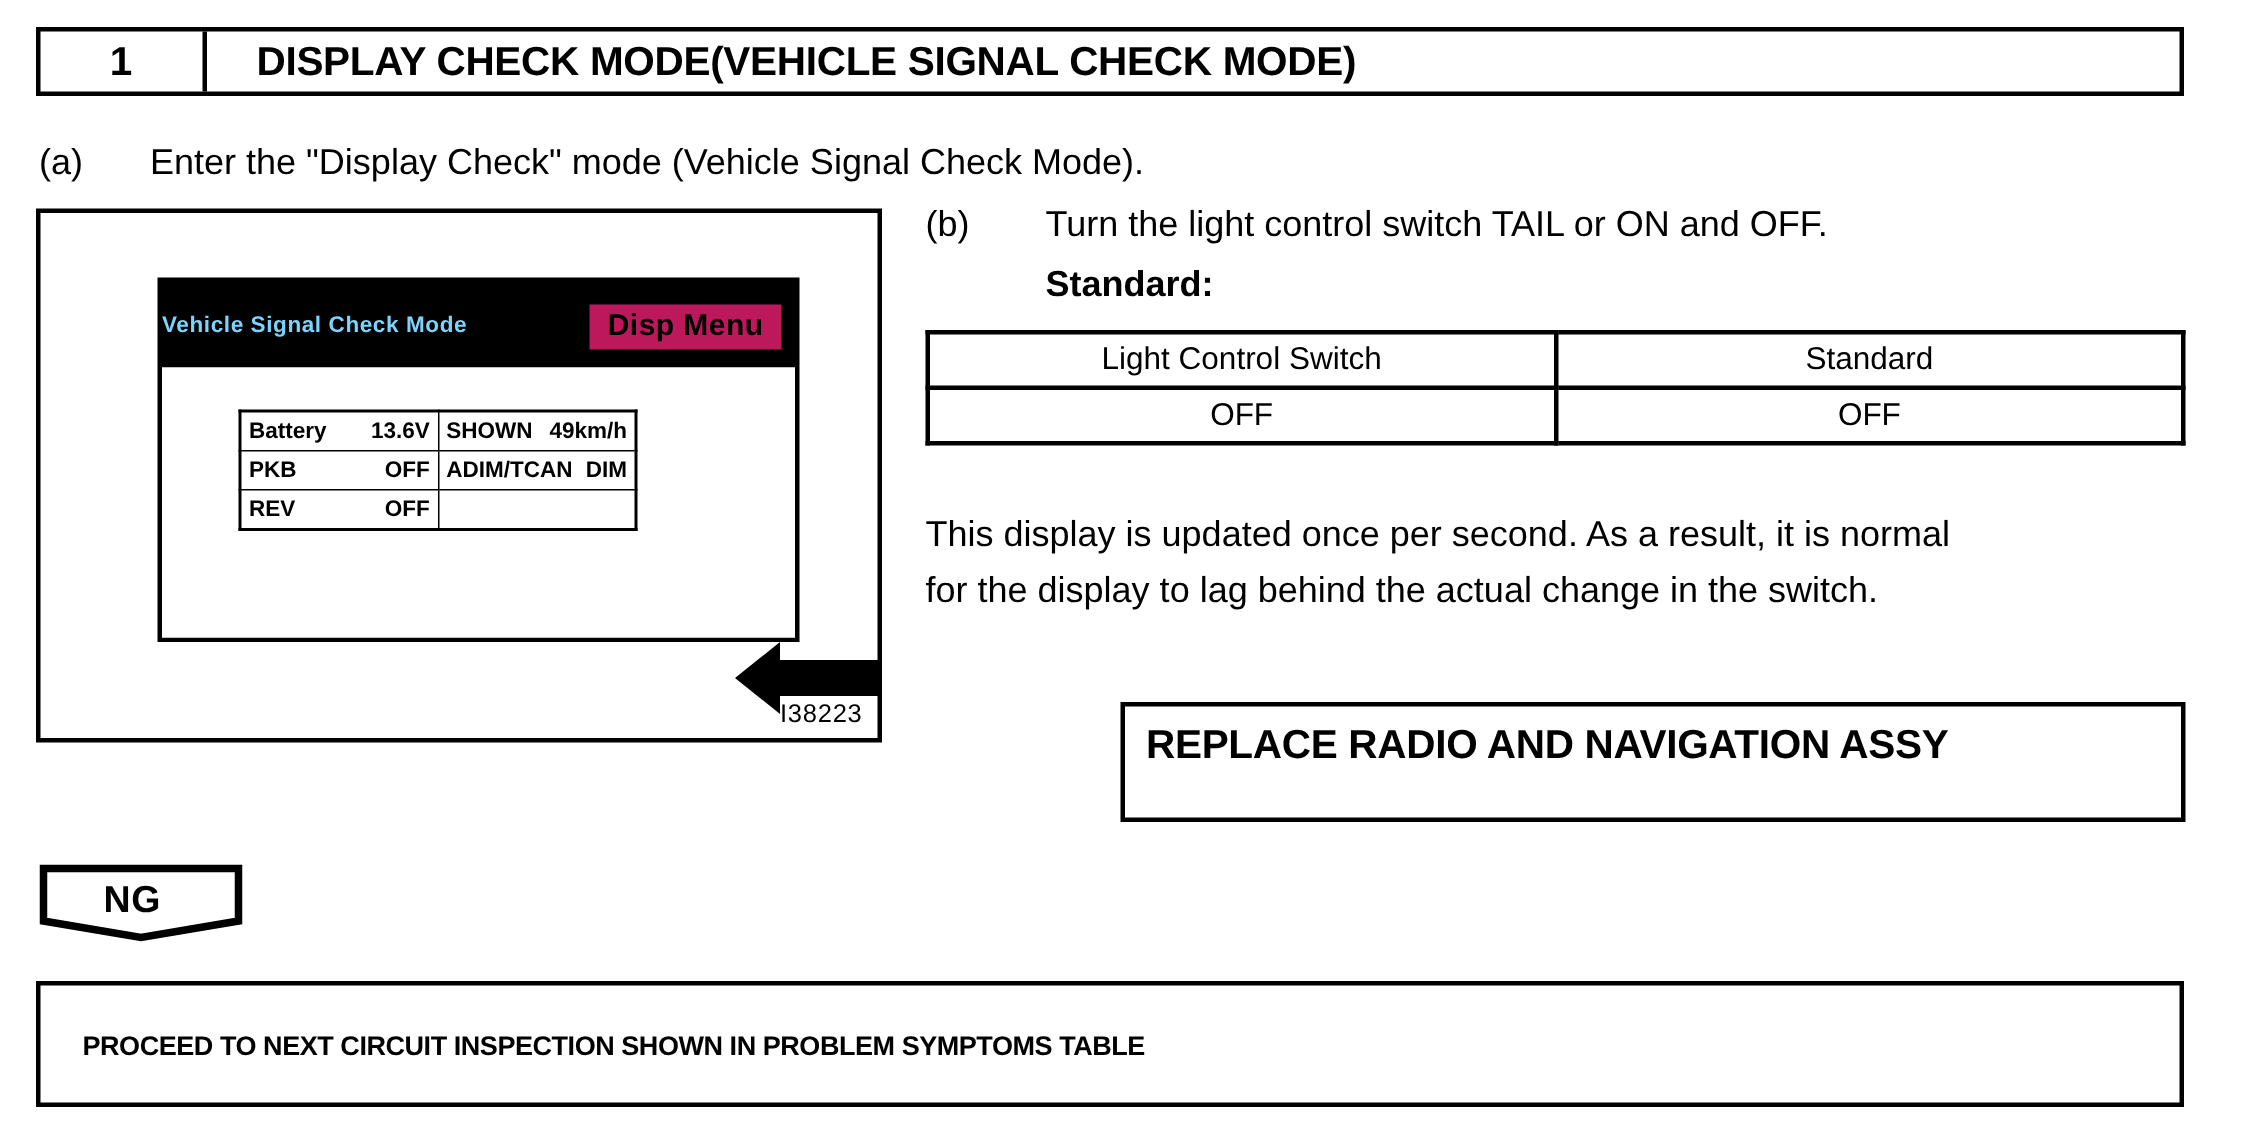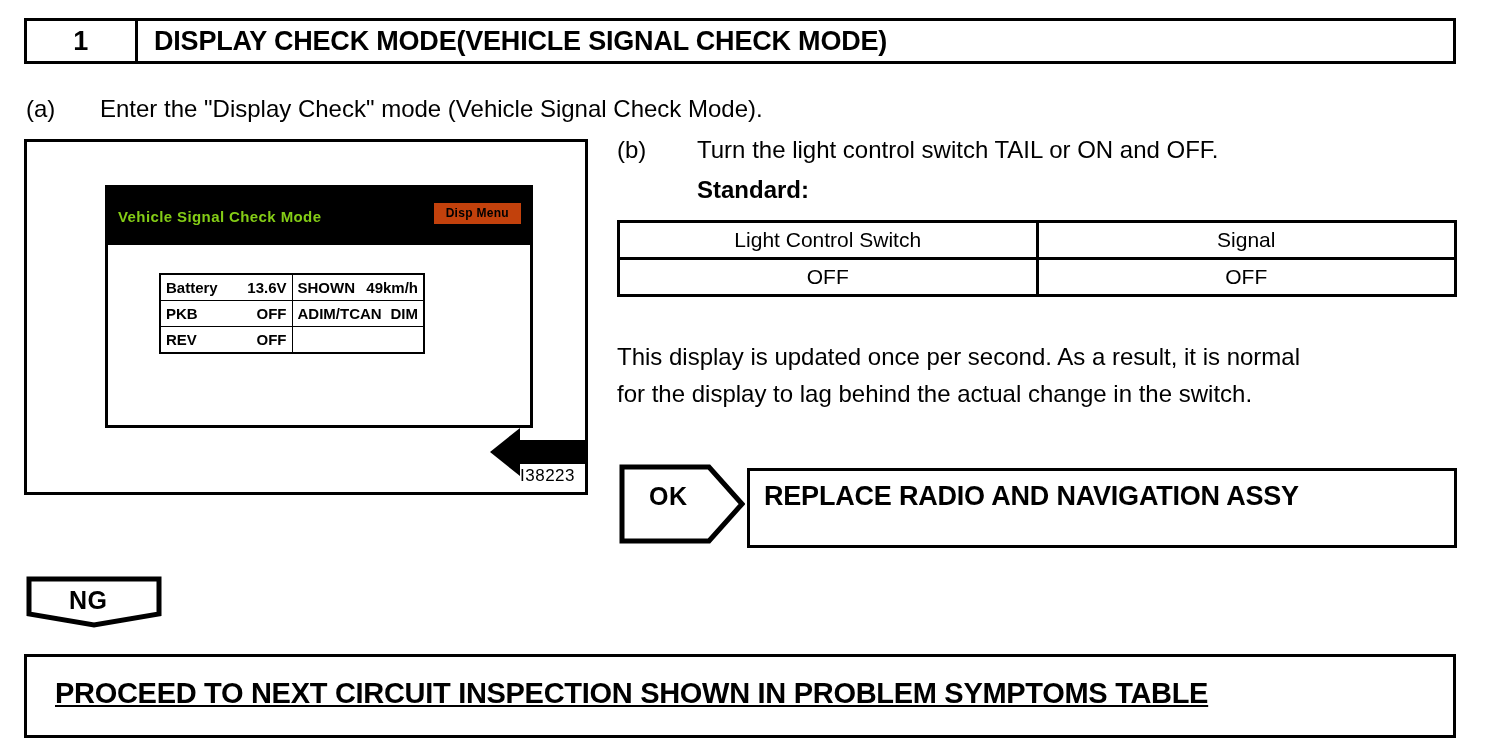--- a/index.html
+++ b/index.html
@@ -36,21 +36,21 @@
     align-items: center;
     justify-content: center;
     font-size: 27px;
     font-weight: bold;
     letter-spacing: 0.5px;
   }
   .step-title {
     flex: 1;
     display: flex;
     align-items: center;
-    padding-left: 16px;
+    padding-left: 33px;
     font-size: 27px;
     font-weight: bold;
     letter-spacing: -0.2px;
     white-space: nowrap;
   }
 
   
   .instr-a {
     position: absolute;
     left: 26px;
@@ -91,33 +91,33 @@
     background: #fff;
   }
   .screen-titlebar {
     position: relative;
     height: 57px;
     background: #000;
     display: flex;
     align-items: center;
   }
   .screen-title {
-    color: #84cc16;
+    color: #7dd3fc;
     font-size: 15px;
     font-weight: bold;
     letter-spacing: 0.4px;
-    margin-left: 10px;
+    margin-left: 0;
   }
   .disp-menu-btn {
     position: absolute;
     right: 8px;
     top: 14px;
-    background: #c2410c;
+    background: #be185d;
     color: #000;
-    font-size: 12px;
+    font-size: 20px;
     font-weight: bold;
     padding: 3px 12px 4px 12px;
     border: 1px solid #000;
     letter-spacing: 0.3px;
   }
   .screen-body {
     position: relative;
     height: calc(100% - 57px);
     background: #fff;
   }
@@ -273,26 +273,25 @@
     left: 24px;
     top: 654px;
     width: 1432px;
     height: 84px;
     border: 3px solid #000;
     box-sizing: border-box;
   }
   .proceed-box .label {
     position: absolute;
     left: 28px;
-    top: 20px;
-    font-size: 29px;
+    top: 30px;
+    font-size: 18px;
     font-weight: bold;
     letter-spacing: -0.3px;
     white-space: nowrap;
-    text-decoration: underline;
   }
 </style>
 </head>
 <body>
 
 <div class="step-header">
   <div class="step-number">1</div>
   <div class="step-title">DISPLAY CHECK MODE(VEHICLE SIGNAL CHECK MODE)</div>
 </div>
 
@@ -364,41 +363,35 @@
 
 <div class="instr-b">
   <span class="marker">(b)</span><span>Turn the light control switch TAIL or ON and OFF.</span>
 </div>
 <div class="standard-label">Standard:</div>
 
 <table class="standard-table">
   <tbody>
     <tr>
       <td>Light Control Switch</td>
-      <td>Signal</td>
+      <td>Standard</td>
     </tr>
     <tr>
       <td>OFF</td>
       <td>OFF</td>
     </tr>
   </tbody>
 </table>
 
 <div class="hint-block">
   <div>This display is updated once per second. As a result, it is normal</div>
   <div>for the display to lag behind the actual change in the switch.</div>
 </div>
 
 <div class="ok-row">
-  <div class="ok-tag">
-    <svg width="126" height="80" viewBox="0 0 126 80" xmlns="http://www.w3.org/2000/svg">
-      <polygon points="3,3 90,3 123,40 90,77 3,77" fill="none" stroke="#000" stroke-width="5"></polygon>
-    </svg>
-    <span class="ok-tag-label">OK</span>
-  </div>
   <div class="result-box">
     <span class="label">REPLACE RADIO AND NAVIGATION ASSY</span>
   </div>
 </div>
 
 <div class="ng-tag">
   <svg width="136" height="52" viewBox="0 0 136 52" xmlns="http://www.w3.org/2000/svg">
     <polygon points="3,3 133,3 133,38 68,49 3,38" fill="none" stroke="#000" stroke-width="5"></polygon>
   </svg>
   <span class="ng-tag-label">NG</span>

